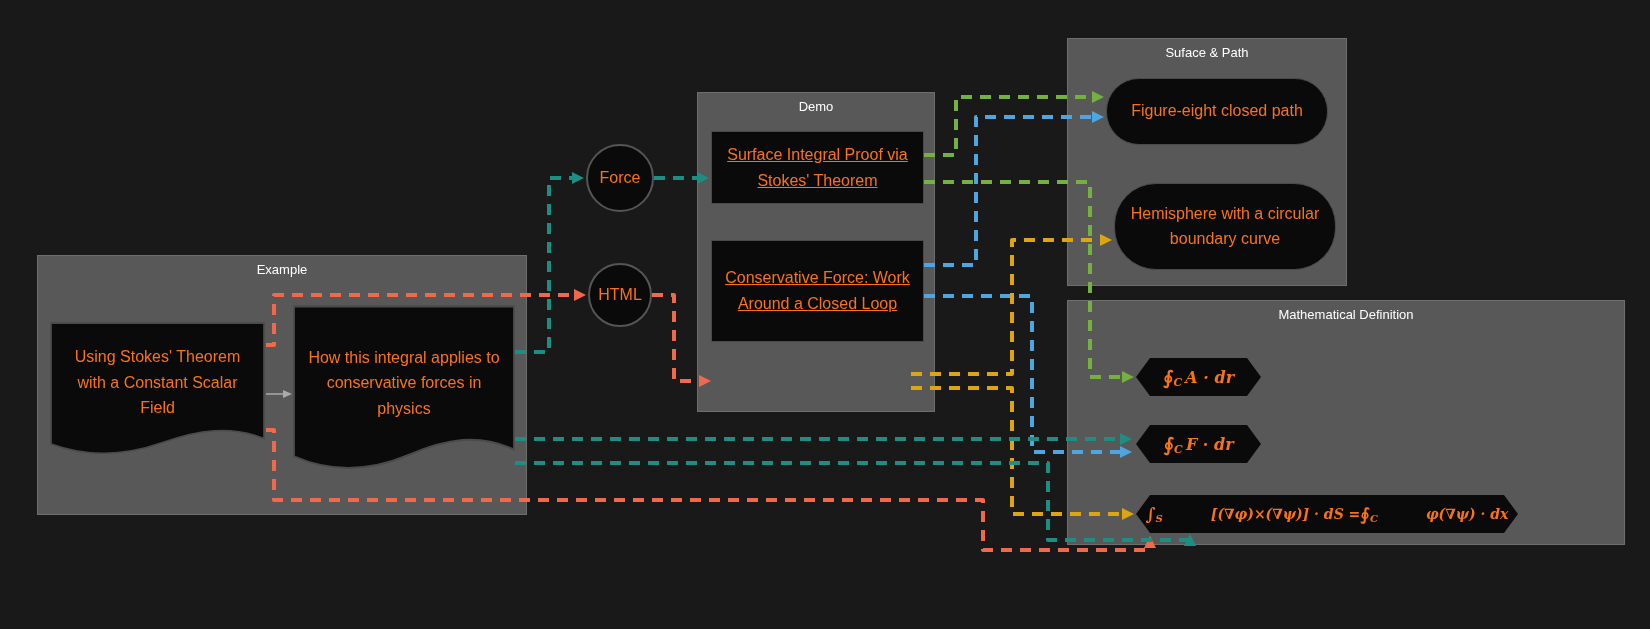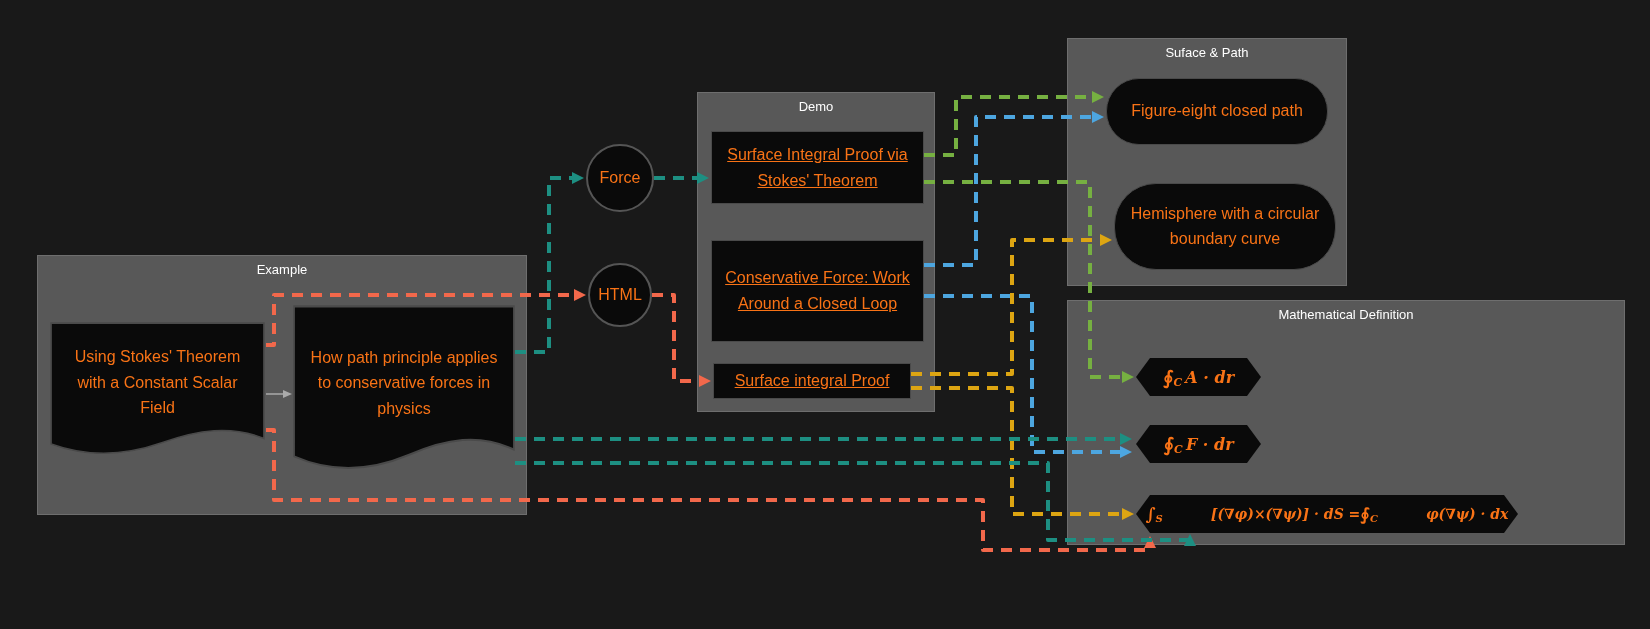--- a/index.html
+++ b/index.html
@@ -72,38 +72,35 @@
     <svg class="doc-shape" viewBox="0 0 200 132" preserveAspectRatio="none">
       <path d="M1 1 H199 V106 C168 94 138 98 104 110 C66 123 32 122 1 111 Z"></path>
     </svg>
     <div class="doc-label">Using Stokes' Theorem with a Constant Scalar Field</div>
   </div>
 
   <div class="node doc-node" style="left:293px; top:305px; width:222px; height:180px">
     <svg class="doc-shape" viewBox="0 0 200 132" preserveAspectRatio="none">
       <path d="M1 1 H199 V106 C168 94 138 98 104 110 C66 123 32 122 1 111 Z"></path>
     </svg>
-    <div class="doc-label">How path principle applies to conservative forces in physics</div>
+    <div class="doc-label">How this integral applies to conservative forces in physics</div>
   </div>
 
   <div class="node circle-node" style="left:586px; top:144px; width:68px; height:68px">
     <span>Force</span>
   </div>
   <div class="node circle-node" style="left:588px; top:263px; width:64px; height:64px">
     <span>HTML</span>
   </div>
 
   <div class="node rect-node" style="left:711px; top:131px; width:213px; height:73px">
     <span>Surface Integral Proof via Stokes' Theorem</span>
   </div>
   <div class="node rect-node" style="left:711px; top:240px; width:213px; height:102px">
     <span>Conservative Force: Work Around a Closed Loop</span>
-  </div>
-  <div class="node rect-node" style="left:713px; top:363px; width:198px; height:36px">
-    <span>Surface integral Proof</span>
   </div>
 
   <div class="node stadium-node" style="left:1106px; top:78px; width:222px; height:67px; border-radius:33px">
     <span>Figure-eight closed path</span>
   </div>
   <div class="node stadium-node" style="left:1114px; top:183px; width:222px; height:87px; border-radius:42px">
     <span>Hemisphere with a circular boundary curve</span>
   </div>
 
   <div class="node hex-node" style="left:1136px; top:358px; width:125px; height:38px">

